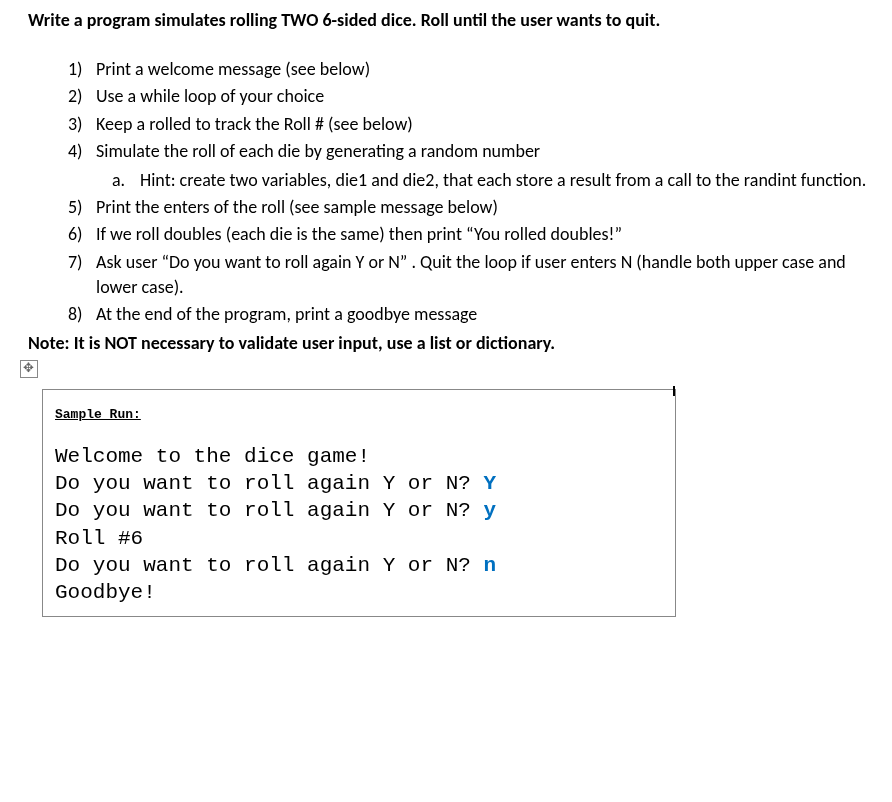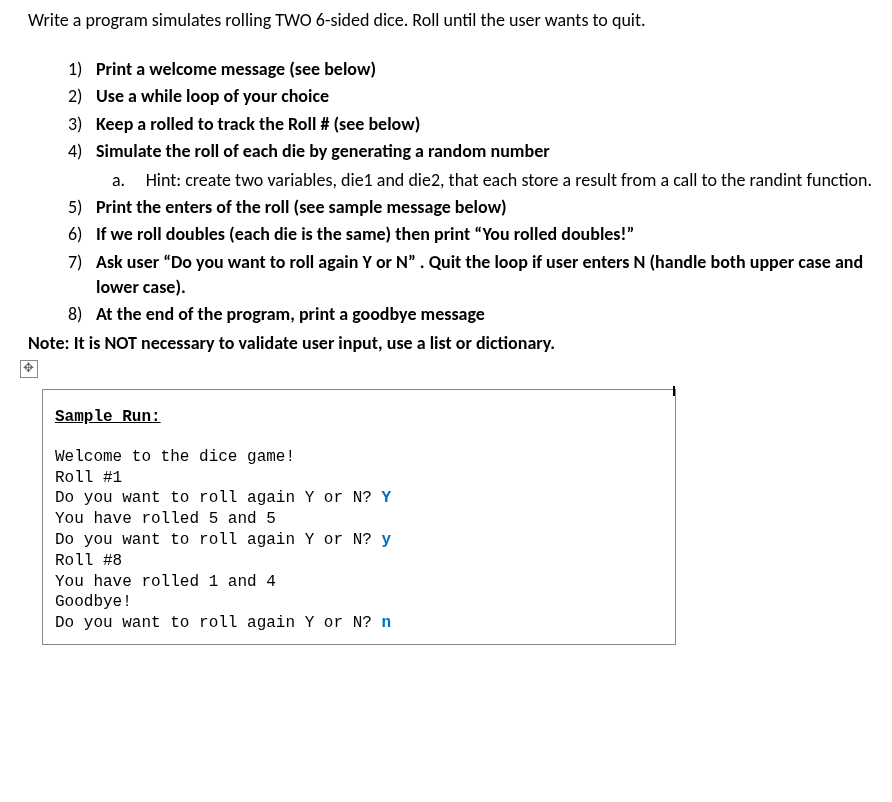--- a/index.html
+++ b/index.html
@@ -10,52 +10,50 @@
     body {
       font-family: Calibri, Arial, sans-serif;
       font-size: 18px;
       color: #000;
       background: #fff;
       padding: 8px 20px;
       width: 892px;
       line-height: 1.4;
     }
     .title {
-      font-weight: normal;
+      font-weight: bold;
       margin-bottom: 24px;
       padding-left: 8px;
     }
     .list-container {
       padding-left: 48px;
       margin-bottom: 4px;
     }
     .list-item {
       display: flex;
       margin-bottom: 2px;
     }
     .list-number {
       min-width: 28px;
     }
     .list-text {
       flex: 1;
-      font-weight: bold;
     }
     .sub-list {
       padding-left: 92px;
       margin-bottom: 2px;
     }
     .sub-item {
       display: flex;
     }
     .sub-letter {
       min-width: 28px;
     }
     .sub-text {
       flex: 1;
-      text-align: right;
     }
     .note {
       padding-left: 8px;
       margin-bottom: 4px;
       font-weight: bold;
     }
     .move-icon {
       display: inline-block;
       width: 18px;
       height: 18px;
@@ -85,26 +83,26 @@
       top: -4px;
       right: 0;
       width: 2px;
       height: 10px;
       background: #000;
     }
     .sample-header {
       font-family: Consolas, "Courier New", monospace;
       font-weight: bold;
       text-decoration: underline;
-      font-size: 16px;
+      font-size: 13px;
       margin-bottom: 18px;
     }
     .sample-line {
       font-family: Consolas, "Courier New", monospace;
-      font-size: 16px;
+      font-size: 21px;
       line-height: 1.3;
       white-space: pre;
     }
     .user-input {
       color: #0070c0;
       font-weight: bold;
     }
   </style>
 </head>
 <body>
@@ -160,25 +158,22 @@
 
 <div class="note">Note:  It is NOT necessary to validate user input, use a list or dictionary.</div>
 
 <span class="move-icon"></span>
 
 <div class="sample-box">
   <div class="cursor-mark"></div>
   <div class="sample-header">Sample Run:</div>
   <div>
     <div class="sample-line"><span>Welcome to the dice game!</span><span class="user-input"></span></div>
-    <div class="sample-line"><span>Roll #1</span><span class="user-input"></span></div>
     <div class="sample-line"><span>Do you want to roll again Y or N? </span><span class="user-input">Y</span></div>
-    <div class="sample-line"><span>You have rolled 5 and 5</span><span class="user-input"></span></div>
     <div class="sample-line"><span>Do you want to roll again Y or N? </span><span class="user-input">y</span></div>
-    <div class="sample-line"><span>Roll #8</span><span class="user-input"></span></div>
-    <div class="sample-line"><span>You have rolled 1 and 4</span><span class="user-input"></span></div>
+    <div class="sample-line"><span>Roll #6</span><span class="user-input"></span></div>
+    <div class="sample-line"><span>Do you want to roll again Y or N? </span><span class="user-input">n</span></div>
     <div class="sample-line"><span>Goodbye!</span><span class="user-input"></span></div>
-    <div class="sample-line"><span>Do you want to roll again Y or N? </span><span class="user-input">n</span></div>
   </div>
 </div>
 
 
 
 
 </body></html>

